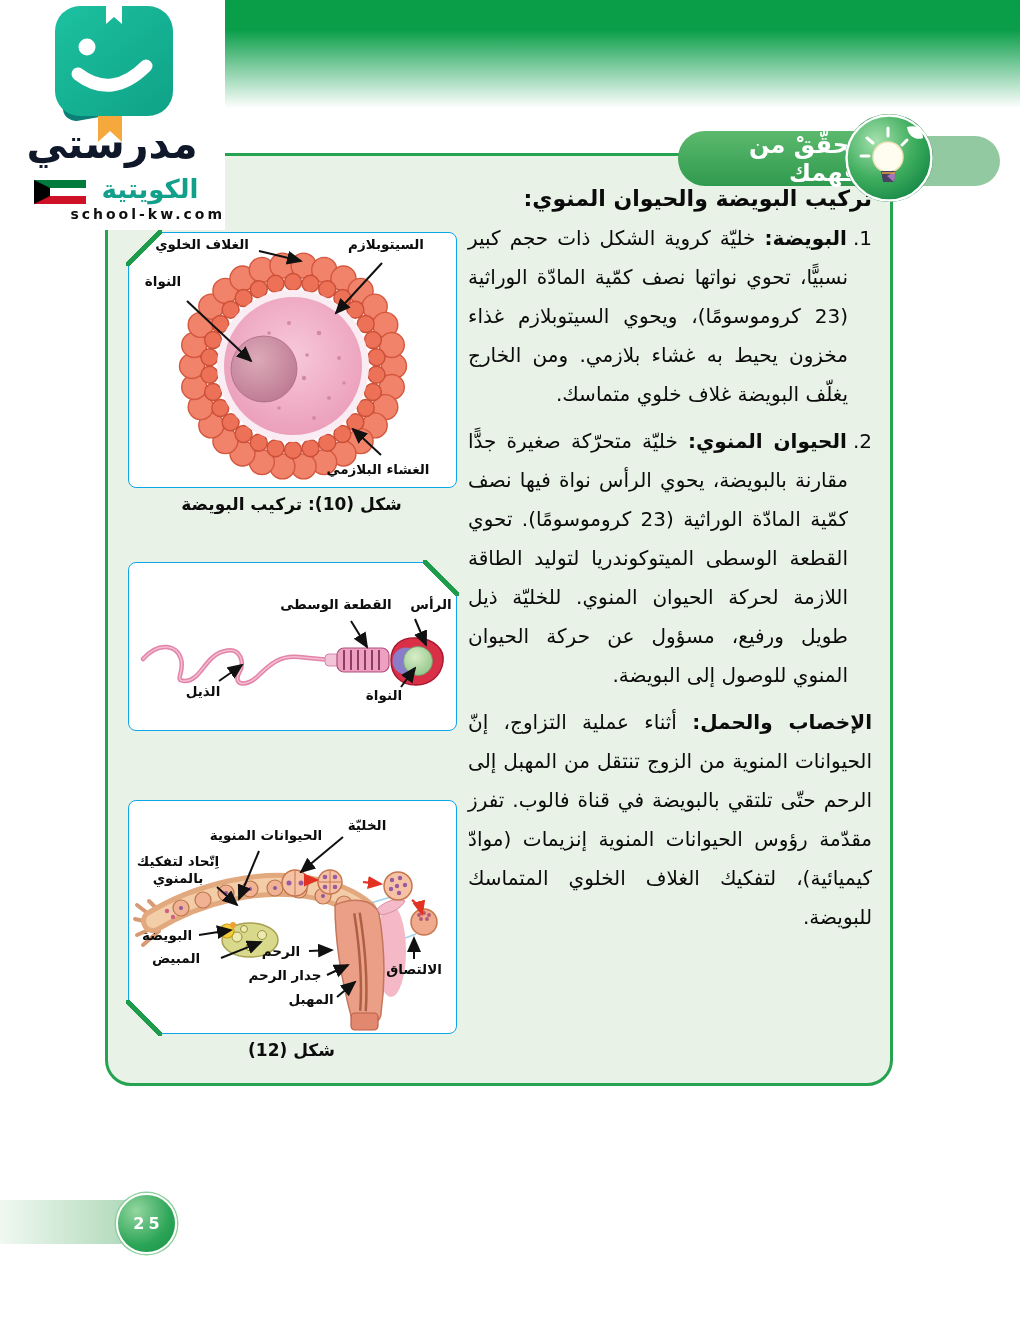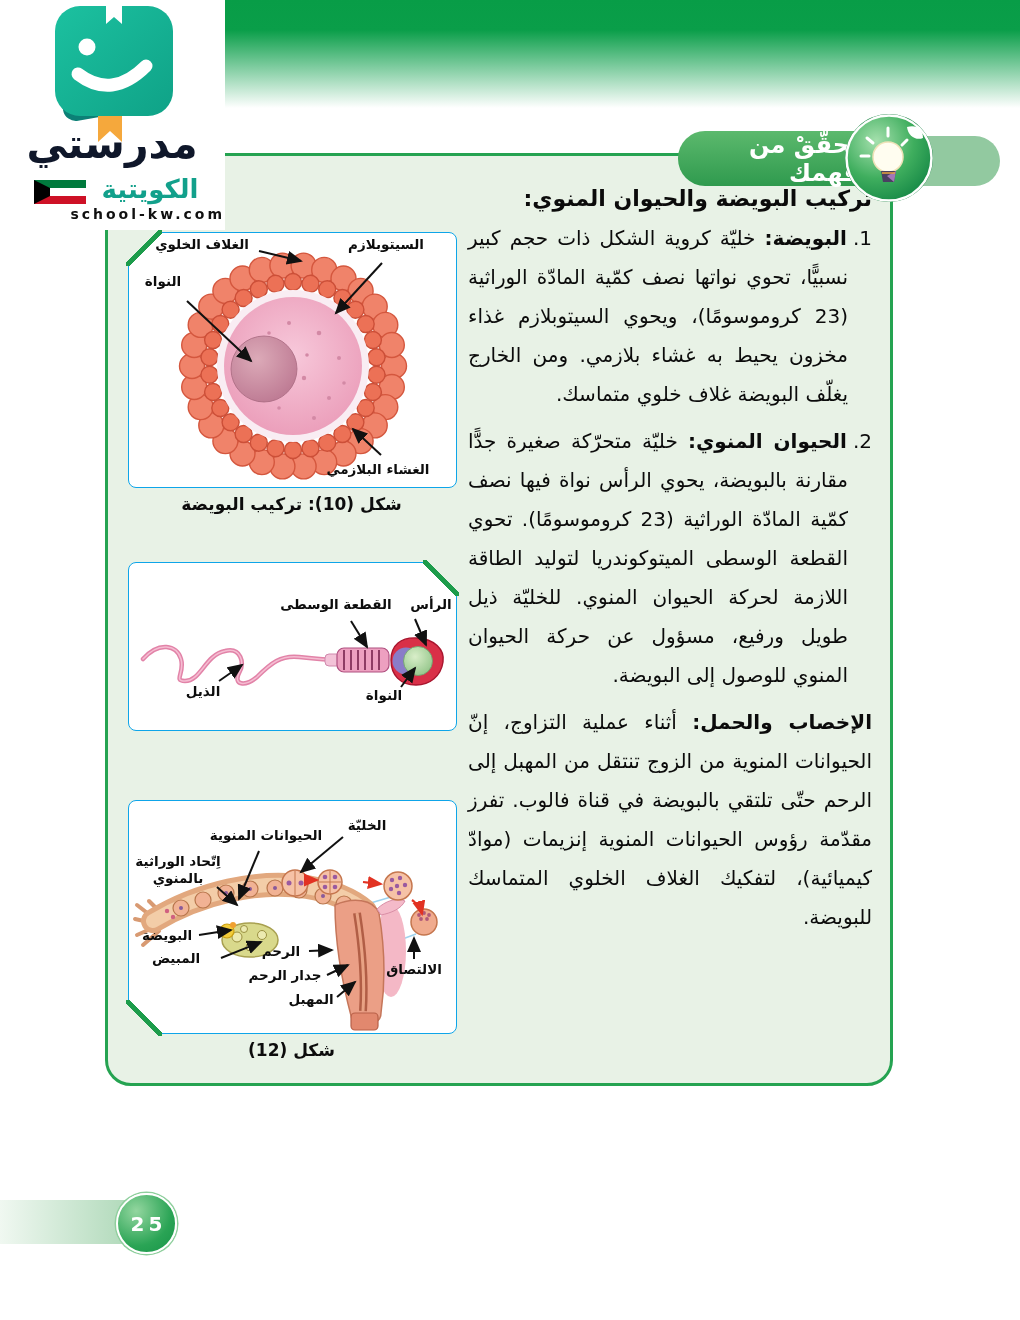--- a/index.html
+++ b/index.html
@@ -52,21 +52,21 @@
   #textcol p.hang{padding-right:24px;text-indent:-24px;}
   .b{font-weight:bold;}
   .num{margin-left:6px;}
   
   #pgbar{position:absolute;left:0;top:1200px;width:148px;height:44px;
     background:linear-gradient(to right,#f0f8f1,#a7d5b2);}
   #pgcircle{position:absolute;left:116px;top:1193px;width:57px;height:57px;border-radius:50%;
     background:radial-gradient(circle at 32% 28%,#93d69f,#2aa455 62%,#179347);
     border:2px solid #ffffff;box-shadow:0 0 0 1.5px #8fcf9d;
     display:flex;align-items:center;justify-content:center;}
-  #pgcircle span{color:#fff;font-weight:bold;font-size:20px;letter-spacing:4px;margin-right:-4px;}
+  #pgcircle span{color:#fff;font-weight:bold;font-size:16px;letter-spacing:4px;margin-right:-4px;}
 </style>
 </head>
 <body>
 
 <div id="page">
 
   <div id="topband"></div>
 
   <div id="contentbox"></div>
 
@@ -374,21 +374,21 @@
         <line x1="70" y1="134" x2="102" y2="129"></line>
         <line x1="92" y1="157" x2="132" y2="141"></line>
         <line x1="180" y1="150" x2="203" y2="149"></line>
         <line x1="198" y1="174" x2="219" y2="164"></line>
         <line x1="208" y1="196" x2="226" y2="181"></line>
         <line x1="285" y1="158" x2="285" y2="137"></line>
       </g>
     </svg>
     <div class="fig-label" style="left:67px;top:26px;width:140px;">الحيوانات المنوية</div>
     <div class="fig-label" style="left:208px;top:16px;width:60px;">الخليّة</div>
-    <div class="fig-label" style="left:2px;top:52px;width:94px;">اِتّحاد الوراثية بالمنوي</div>
+    <div class="fig-label" style="left:2px;top:52px;width:94px;">اِتّحاد لتفكيك بالمنوي</div>
     <div class="fig-label" style="left:4px;top:126px;width:68px;">البويضة</div>
     <div class="fig-label" style="left:12px;top:149px;width:70px;">المبيض</div>
     <div class="fig-label" style="left:122px;top:142px;width:60px;">الرحم</div>
     <div class="fig-label" style="left:110px;top:166px;width:92px;">جدار الرحم</div>
     <div class="fig-label" style="left:152px;top:190px;width:60px;">المهبل</div>
     <div class="fig-label" style="left:246px;top:160px;width:78px;">الالتصاق</div>
   </div>
   <div class="fig-caption" style="top:1040px;">شكل (12)</div>
 
   <div id="textcol">

